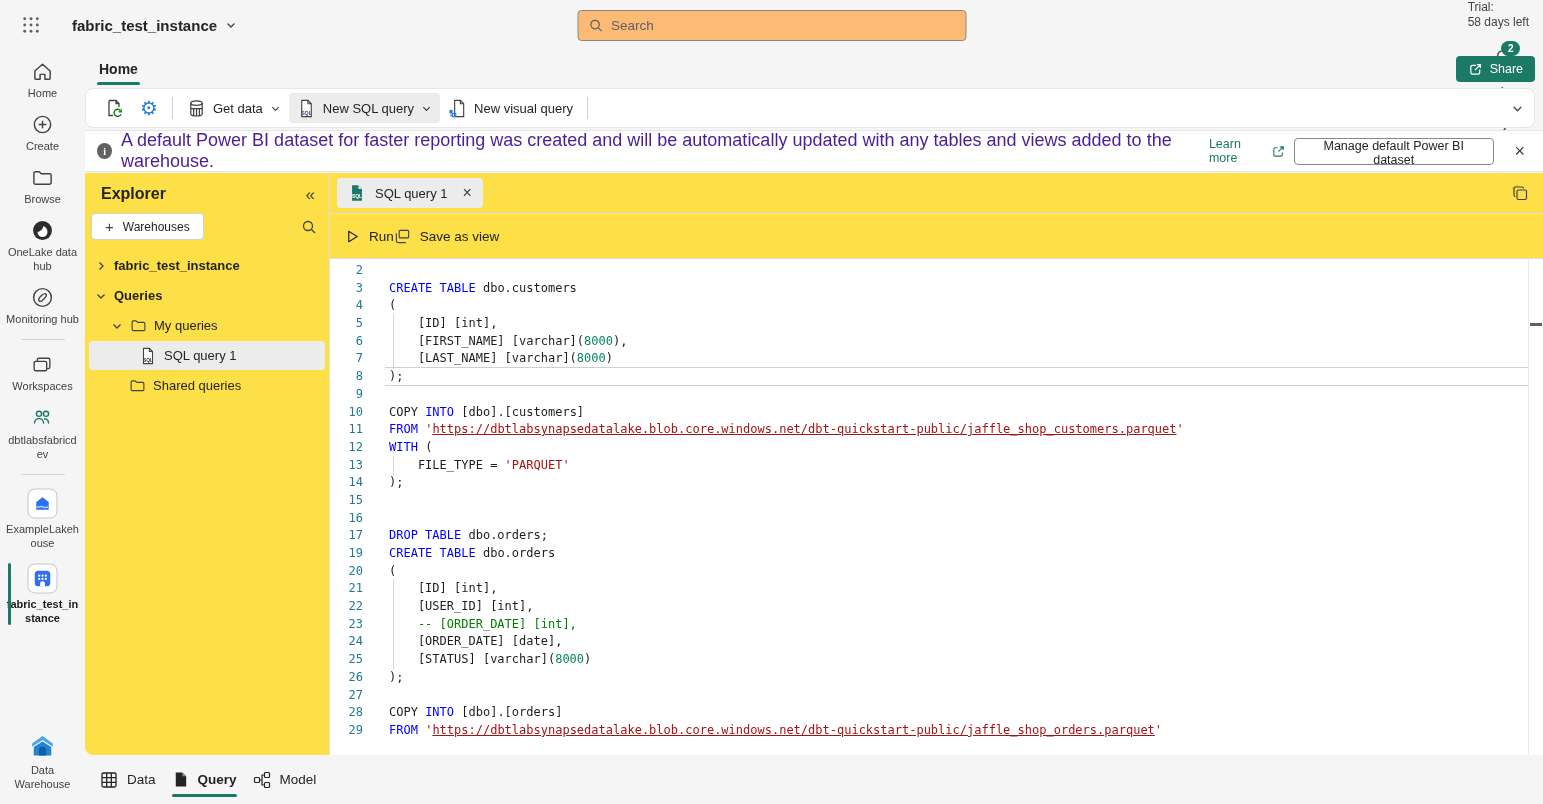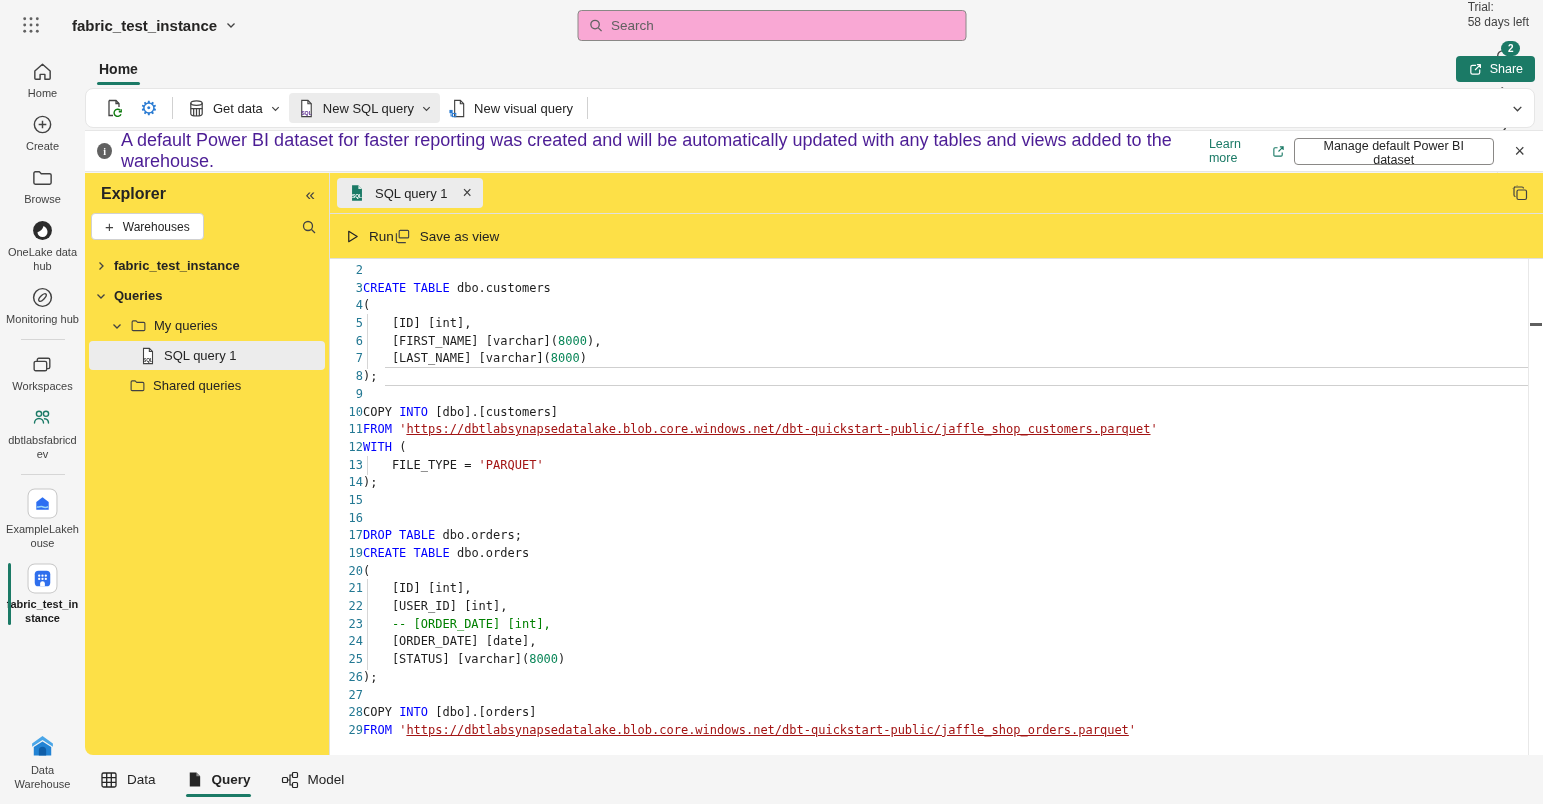--- a/index.html
+++ b/index.html
@@ -6,21 +6,21 @@
   body{width:1543px;height:804px;overflow:hidden;background:#f5f5f5;
        font-family:"Liberation Sans","DejaVu Sans",sans-serif;color:#242424;}
   .app{position:relative;width:1543px;height:804px;}
   .icon{display:inline-flex;align-items:center;justify-content:center;flex:none;}
 
   
   .top-bar{position:absolute;top:0;left:0;right:0;height:50px;display:flex;align-items:center;}
   .waffle{width:34px;height:34px;margin-left:14px;cursor:pointer;display:flex;align-items:center;justify-content:center;}
   .ws-switcher{display:flex;align-items:center;gap:8px;margin-left:24px;cursor:pointer;}
   .ws-name{font-size:15px;font-weight:600;color:#252423;}
-  .search-box{position:absolute;left:50%;transform:translateX(-50%);width:377px;height:29px;background:#f9a8d4;
+  .search-box{position:absolute;left:50%;transform:translateX(-50%);width:377px;height:29px;background:#fdba74;
       border:1px solid #8a8886;border-radius:4px;display:flex;align-items:center;padding-left:10px;gap:8px;}
   .search-ph{font-size:13.5px;color:#616161;}
   .top-right{position:absolute;right:6px;top:0;height:50px;display:flex;align-items:center;gap:18px;flex-direction:column;}
   .trial{font-size:12px;color:#424242;line-height:15px;margin-right:8px;}
   .tbtn{position:relative;cursor:pointer;width:26px;display:flex;justify-content:center;}
   .badge{position:absolute;top:-7px;right:-5px;min-width:15px;height:15px;border-radius:8px;background:#1b7a66;
       color:#fff;font-size:10px;font-weight:700;display:flex;align-items:center;justify-content:center;font-style:normal;padding:0 2px;}
   .gear-glyph{font-size:19px;color:#424242;line-height:1;}
   .help-glyph{font-size:16px;color:#424242;}
   .avatar{width:32px;height:32px;border-radius:50%;background:#c6c6c6;display:flex;align-items:flex-end;justify-content:center;overflow:hidden;cursor:pointer;}
@@ -83,32 +83,32 @@
   .etab-row{height:40px;border-bottom:1px solid #e0e0e0;display:flex;align-items:center;padding:0 14px 0 7px;flex:none;}
   .etab{background:#ececec;border-radius:4px;height:30px;display:flex;align-items:center;gap:9px;padding:0 11px;font-size:13px;cursor:pointer;}
   .etab-close{font-size:16px;color:#424242;margin-left:6px;line-height:1;}
   .copy-btn{margin-left:auto;cursor:pointer;}
   .etoolbar{height:44px;border-bottom:1px solid #e0e0e0;display:flex;align-items:center;padding-left:15px;font-size:13.5px;flex:none;}
   .ebtn{display:flex;align-items:center;gap:9px;cursor:pointer;}
   .code-area{flex:1;position:relative;overflow:hidden;background:#fff;padding-top:3px;
       font-family:"DejaVu Sans Mono","Liberation Mono",monospace;font-size:12px;}
   .cl{display:flex;height:17.7px;line-height:17.7px;position:relative;}
   .cl .ln{width:33px;text-align:right;color:#237893;flex:none;}
-  .cl .ct{white-space:pre;position:relative;}
+  .cl .ct{margin-left:26px;white-space:pre;position:relative;}
   .cl.guide .ct::before{content:'';position:absolute;left:4px;top:-1px;bottom:-1px;border-left:1px solid #d6d6d6;}
   .cl.cur::after{content:'';position:absolute;left:55px;right:14px;top:-1px;bottom:0;
       border-top:1px solid #cfcfcf;border-bottom:1px solid #cfcfcf;pointer-events:none;}
   .c-k{color:#0000ff;} .c-t{color:#1e1e1e;} .c-s{color:#a31515;}
   .c-u{color:#a31515;text-decoration:underline;} .c-n{color:#098658;} .c-c{color:#008000;}
   .ruler{position:absolute;top:0;right:0;bottom:0;width:14px;border-left:1px solid #e8e8e8;}
   .ruler .mark{position:absolute;top:64px;left:1px;right:1px;height:3px;background:#5f5f5f;}
 
   
   .bottom-bar{position:absolute;left:85px;right:0;bottom:0;height:49px;display:flex;align-items:center;
-      padding-left:15px;gap:30px;font-size:13.5px;}
+      padding-left:15px;gap:16px;font-size:13.5px;}
   .btab{position:relative;height:100%;display:flex;align-items:center;gap:9px;cursor:pointer;}
   .btab.active{font-weight:700;}
   .btab.active::after{content:'';position:absolute;left:0;right:0;bottom:7px;height:3px;background:#1b7a66;border-radius:2px;}
 </style>
 </head>
 <body>
 
 <div class="app">
 
   <header class="top-bar">

